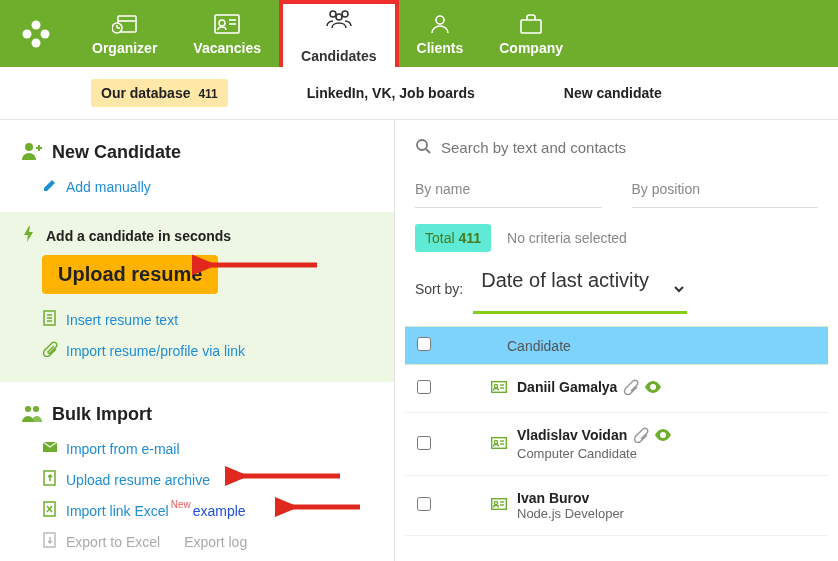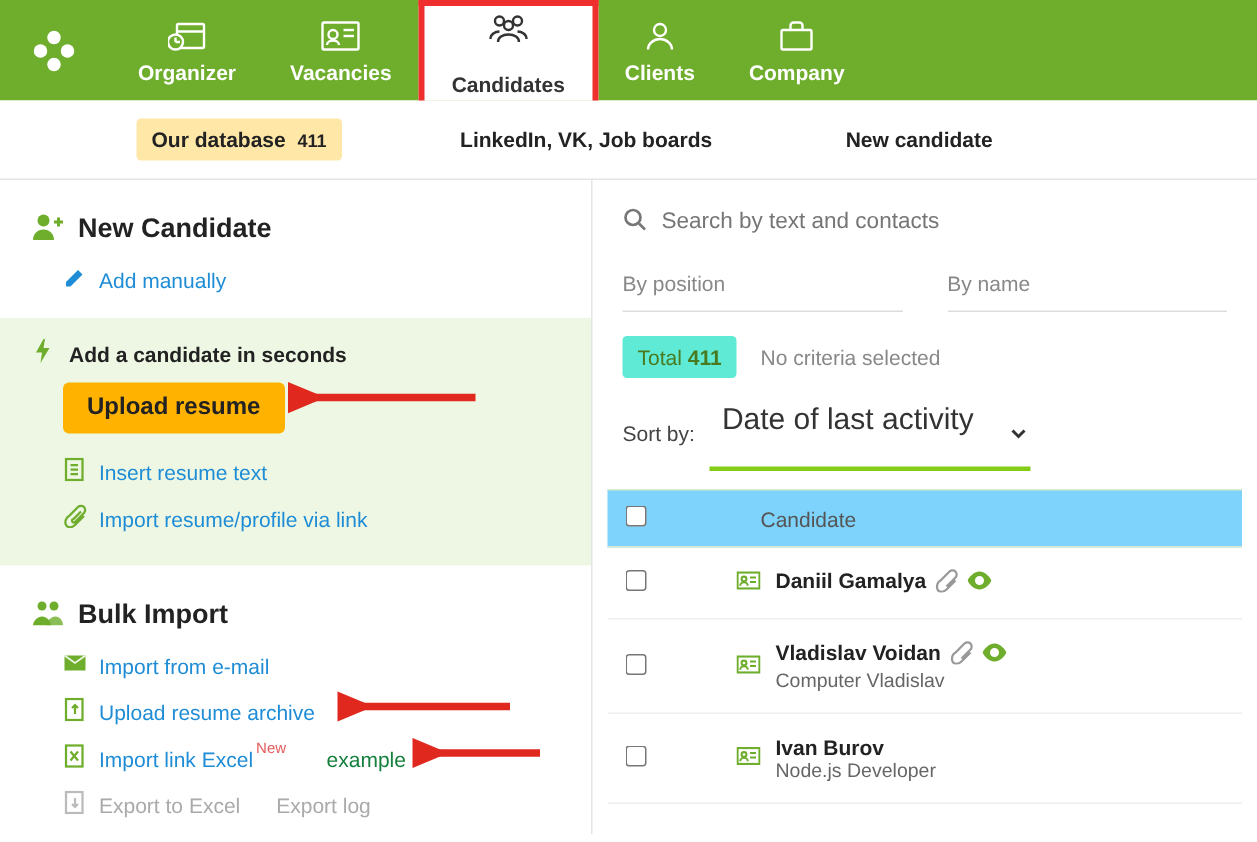--- a/index.html
+++ b/index.html
@@ -17,41 +17,41 @@
 .subnav .count { font-weight: 700; font-size: 12px; margin-left: 4px; }
 .main { display: flex; }
 .left { width: 395px; border-right: 1px solid #e5e5e5; padding-top: 18px; }
 .right { flex: 1; padding: 14px 10px 0 10px; position: relative; }
 .sec-h { display: flex; align-items: center; gap: 10px; padding: 4px 22px 8px 22px; }
 .sec-h h3 { font-size: 18px; font-weight: 700; color: #222; }
 .link { color: #1f8dd6; cursor: pointer; display: flex; align-items: center; gap: 8px; padding: 6px 0 6px 42px; font-size: 14px; }
 .link.gray { color: #aaa; cursor: default; }
 .greenbox { background: #eef7e3; padding: 14px 22px 16px 22px; margin: 10px 0 18px 0; position: relative; }
 .greenbox .title { font-weight: 700; color: #222; display: flex; align-items: center; gap: 8px; margin-bottom: 10px; }
-.btn-yellow { background: #ffb300; color: #222; font-weight: 700; border: none; border-radius: 4px; padding: 8px 16px; cursor: pointer; font-size: 16px; margin-left: 20px; margin-bottom: 10px; }
+.btn-yellow { background: #ffb300; color: #222; font-weight: 700; border: none; border-radius: 4px; padding: 8px 16px; cursor: pointer; font-size: 20px; margin-left: 20px; margin-bottom: 10px; }
 .right .search-row { display: flex; align-items: center; gap: 10px; padding: 4px 10px 14px 10px; color: #888; }
 .filter-row { display: flex; gap: 30px; padding: 0 10px 16px 10px; }
 .filter { flex: 1; border-bottom: 1px solid #ddd; padding: 10px 0; color: #888; cursor: pointer; }
 .status-bar { padding: 0 10px 12px 10px; display:flex; align-items:center; gap:16px; }
 .status-bar .total { background: #5eead4; padding: 6px 10px; border-radius: 3px; color: #4a7a1f; display:inline-block; }
 .status-bar .nocrit { color: #888; }
 .sort-row { padding: 0 10px 12px 10px; color: #444; display:flex; align-items:center; gap:10px; }
 .sort-row select { border: none; border-bottom: 3px solid #84cc16; padding: 4px 22px 19px 4px; font-size: 20px; color: #333; background: transparent; }
 .table-head { background: #7dd3fc; display: flex; align-items: center; padding: 10px 12px; border-top:1px solid #dbe9cc; border-bottom:1px solid #dbe9cc; }
 .table-head .col-cb { width: 90px; }
 .table-head .col-name { font-weight: 400; color: #555; }
 .row { display: flex; align-items: center; padding: 14px 12px; border-bottom: 1px solid #eee; }
 .row .col-cb { width: 74px; }
 .row .card-ico { width: 26px; color: #6fae2d; }
 .row .col-info { flex: 1; }
 .row .name { font-weight: 700; color: #222; }
 .row .role { color: #666; font-size: 13px; }
 .row .mini-ico { display:inline-flex; gap:6px; margin-left:6px; vertical-align:middle; }
 .new-badge { color: #e35b5b; font-size: 10px; position: relative; top: -6px; margin-left: 2px; }
-.example { color: #15803d; margin-left: 27px; }
+.example { color: #1d4ed8; margin-left: 2px; }
 .ico-svg { width: 16px; height: 16px; display:inline-block; }
 .ico-green { color:#6fae2d; }
 .arrow { position: absolute; pointer-events: none; }
 .arrow svg { display:block; }
 .bulk-row { display:flex; align-items:center; padding: 6px 0 6px 42px; position:relative; }
 .bulk-row .link { padding:0; }
 input[type=checkbox]{ width:14px; height:14px; }
 </style>
 </head>
 <body>
@@ -260,22 +260,22 @@
 
   <div class="right">
     <div class="search-row">
       <span><svg class="ico-svg" viewBox="0 0 16 16" fill="none" stroke="#777" stroke-width="1.8">
             <circle cx="7" cy="7" r="5"></circle>
             <line x1="11" y1="11" x2="15" y2="15"></line>
           </svg></span>
       <input type="text" style="border: none; outline: none; flex: 1 1 0%; font-size: 15px; color: rgb(85, 85, 85);" placeholder="Search by text and contacts">
     </div>
     <div class="filter-row">
+      <div class="filter">By name</div>
       <div class="filter">By position</div>
-      <div class="filter">By name</div>
     </div>
     <div class="status-bar">
       <span class="total">
         <span>Total</span>
         <b>411</b>
       </span>
       <span class="nocrit">No criteria selected</span>
     </div>
     <div class="sort-row">
       <span>Sort by:</span>
@@ -313,21 +313,21 @@
               <line x1="9" y1="4" x2="13" y2="4"></line>
               <line x1="9" y1="7" x2="13" y2="7"></line>
             </svg></div>
           <div class="col-info"><span class="name">Vladislav Voidan</span><span class="mini-ico">
               <span><svg class="ico-svg" width="13" height="13" viewBox="0 0 16 16" fill="none" stroke="#999" stroke-width="1.5">
                   <path d="M14 8l-6 6c-2 2-5 2-6 0s0-5 2-6l6-6c1-1 3-1 4 0s1 3 0 4l-6 6"></path>
                 </svg></span>
               <span><svg class="ico-svg" width="15" height="13" viewBox="0 0 16 12" fill="#6fae2d">
                   <path d="M8 0C4 0 1 4 0 6c1 2 4 6 8 6s7-4 8-6c-1-2-4-6-8-6zm0 9a3 3 0 110-6 3 3 0 010 6z"></path>
                 </svg></span>
-            </span><div class="role">Computer Vladislav</div></div>
+            </span><div class="role">Computer Candidate</div></div>
         </div>
         <div class="row">
           <div class="col-cb"><input type="checkbox" style=""></div>
           <div class="card-ico"><svg class="ico-svg" viewBox="0 0 16 12" fill="none" stroke="#6fae2d" stroke-width="1.4">
               <rect x="0.7" y="0.7" width="14.6" height="10.6"></rect>
               <circle cx="5" cy="5" r="1.6"></circle>
               <path d="M2.5 9.5c0-1.3 1.2-2.3 2.5-2.3s2.5 1 2.5 2.3"></path>
               <line x1="9" y1="4" x2="13" y2="4"></line>
               <line x1="9" y1="7" x2="13" y2="7"></line>
             </svg></div>

